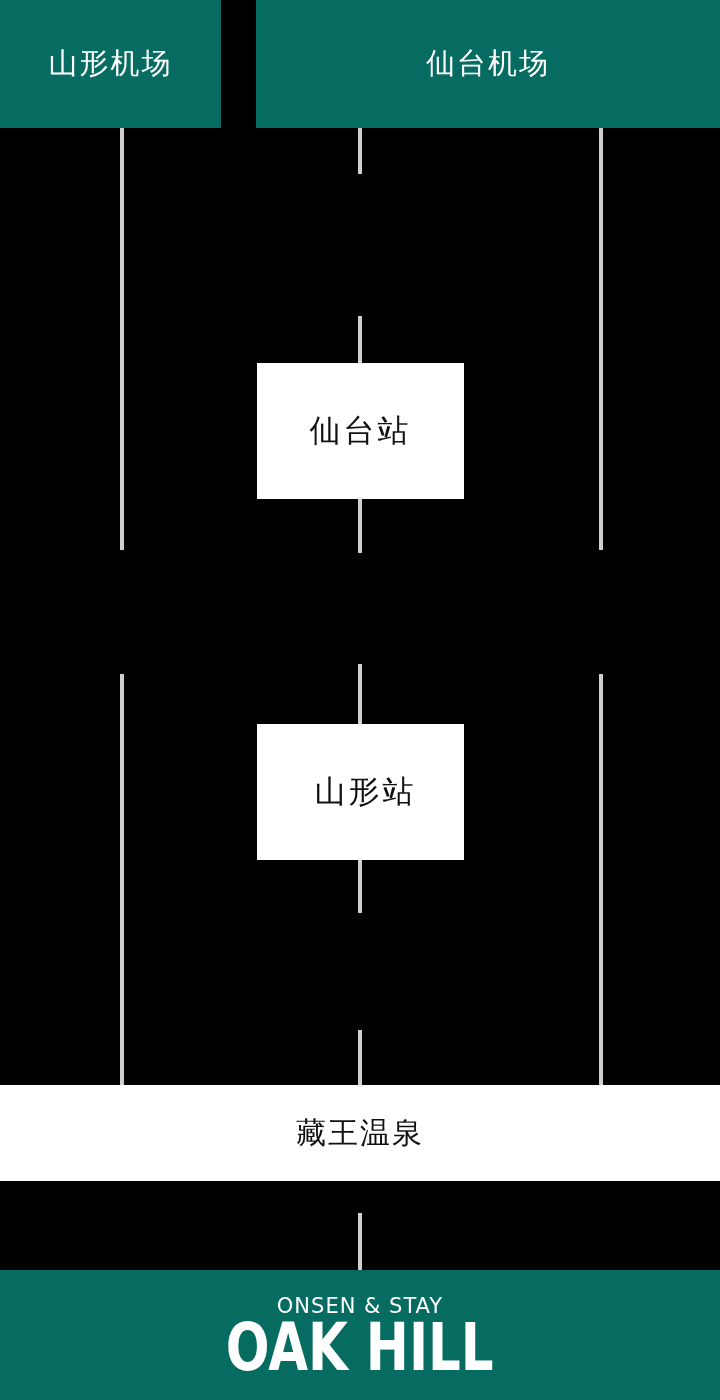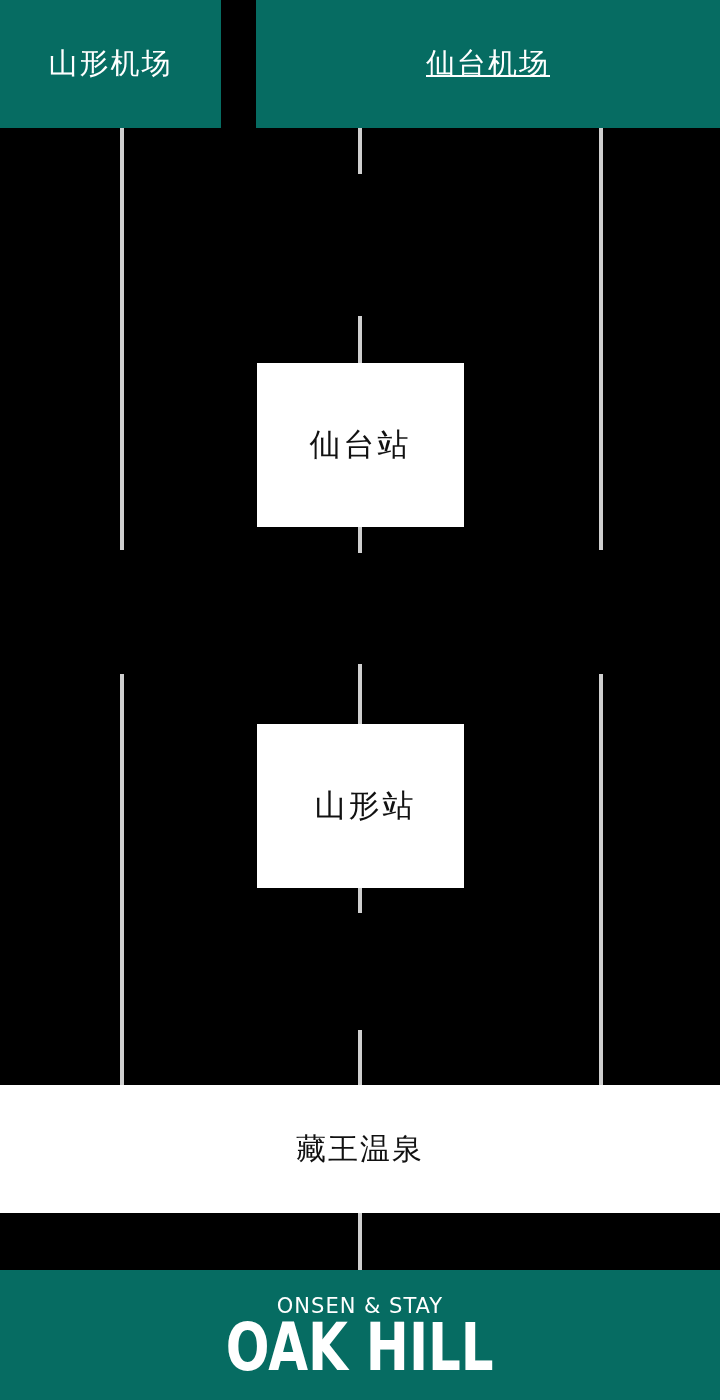--- a/index.html
+++ b/index.html
@@ -32,42 +32,42 @@
     height: 128px;
     background: var(--accent);
     color: var(--header_text);
     display: flex;
     align-items: center;
     justify-content: center;
     font-size: 29px;
     letter-spacing: 2px;
   }
   .airport-box.left  { left: 0;     width: 221px; }
-  .airport-box.right { left: 256px; width: 464px; text-decoration: underline; }
+  .airport-box.right { left: 256px; width: 464px; }
   .station-box {
     position: absolute;
     left: 257px;
     width: 207px;
-    height: 164px;
+    height: 136px;
     background: var(--node_bg);
     color: var(--node_text);
     display: flex;
     align-items: center;
     justify-content: center;
     font-size: 31px;
     letter-spacing: 3px;
   }
   .station-box.sendai   { top: 363px; }
   .station-box.yamagata { top: 724px; padding-left: 10px; }
   .onsen-band {
     position: absolute;
     left: 0;
     top: 1085px;
     width: 720px;
-    height: 128px;
+    height: 96px;
     background: var(--node_bg);
     color: var(--node_text);
     display: flex;
     align-items: center;
     justify-content: center;
     font-size: 30px;
     letter-spacing: 2px;
   }
   .footer {
     position: absolute;

